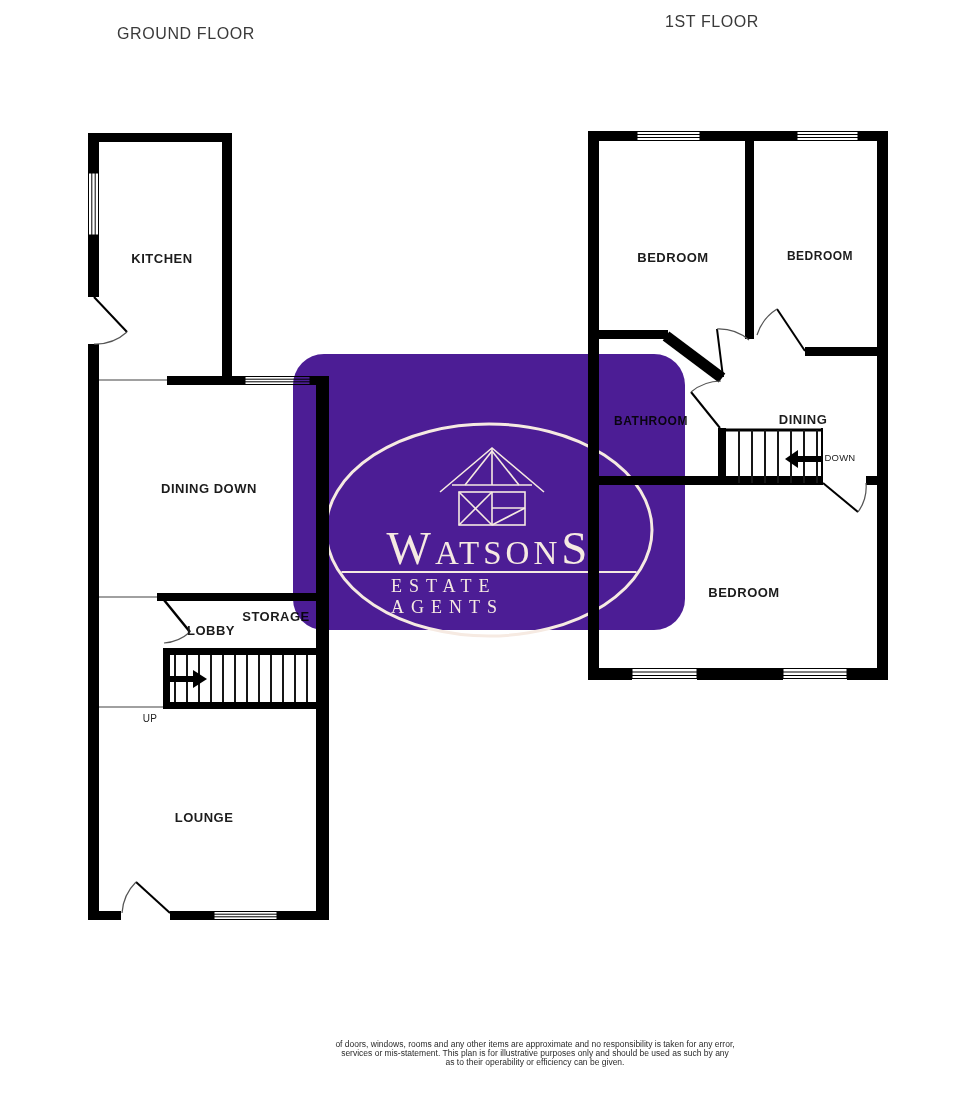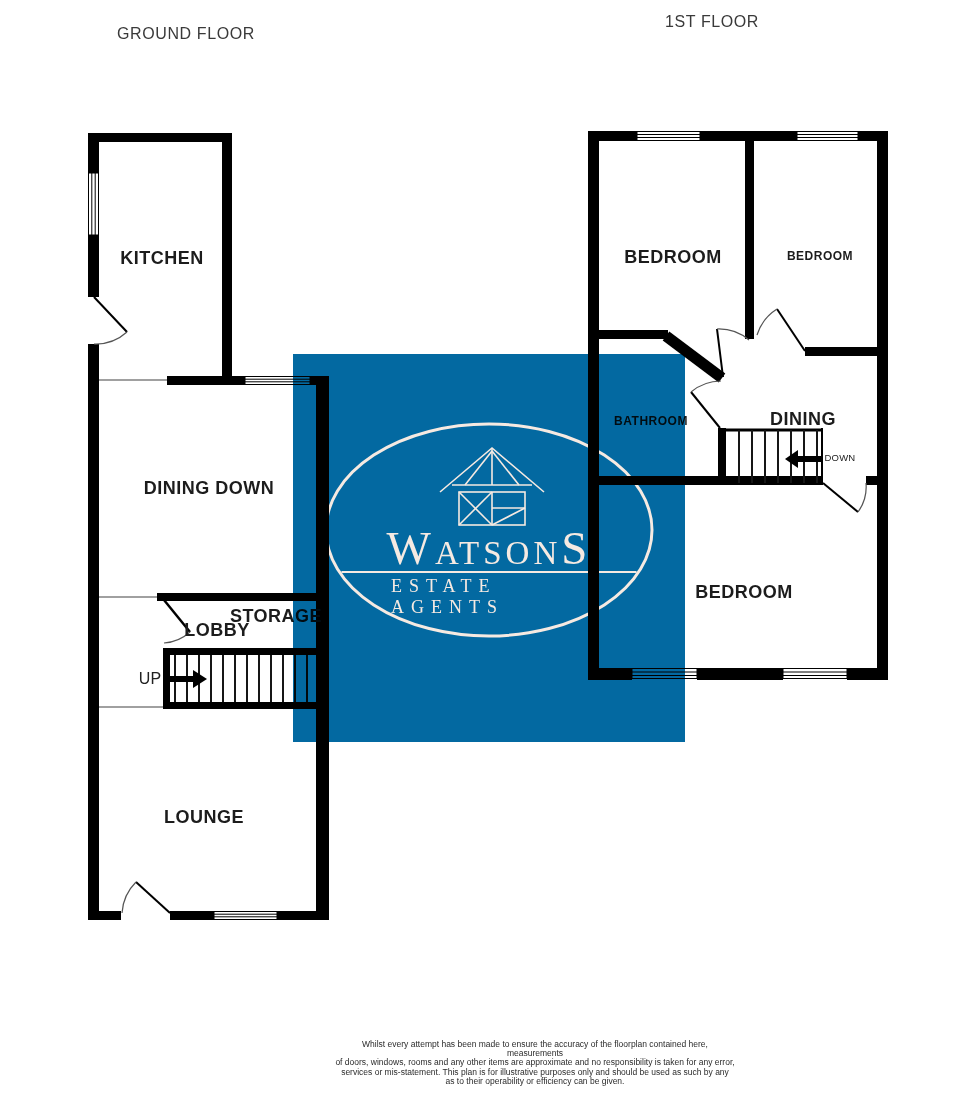--- a/index.html
+++ b/index.html
@@ -1,28 +1,28 @@
 <!DOCTYPE html>
 <html><head>
 <meta charset="utf-8">
 <style>
   html,body{margin:0;padding:0;background:#fff;}
   .canvas{position:relative;width:980px;height:1096px;background:#ffffff;overflow:hidden;
           font-family:"Liberation Sans", sans-serif;}
   .plan-svg{position:absolute;left:0;top:0;z-index:1;}
   .label{position:absolute;z-index:2;transform:translate(-50%,-50%);white-space:nowrap;
-         color:#1c1c1c;font-weight:bold;font-size:18px;letter-spacing:0.5px;}
+         color:#1c1c1c;font-weight:bold;font-size:13px;letter-spacing:0.5px;}
   .label.small{font-size:12px;}
-  .label.tiny{font-weight:normal;font-size:16px;letter-spacing:0.2px;color:#222;}
+  .label.tiny{font-weight:normal;font-size:10px;letter-spacing:0.2px;color:#222;margin-top:39px;}
   .label.down{font-weight:normal;font-size:9.5px;letter-spacing:0.2px;color:#222;text-align:right;}
   .floor-title{position:absolute;z-index:2;transform:translate(-50%,-50%);white-space:nowrap;
                color:#3a3a3a;font-weight:normal;font-size:16px;letter-spacing:0.6px;}
   
-  .watermark{position:absolute;left:293px;top:354px;width:392px;height:388px;z-index:3;
-             background:#0369a1;mix-blend-mode:multiply;}
+  .watermark{position:absolute;left:293px;top:354px;width:392px;height:276px;z-index:3;
+             background:#4c1d95;mix-blend-mode:multiply;border-radius:31px;}
   .wm-svg{position:absolute;left:0;top:0;}
   .wm-brand{position:absolute;left:50%;top:172px;transform:translateX(-50%);
             font-family:"Liberation Serif", serif;font-variant:small-caps;
             font-size:47px;line-height:44px;letter-spacing:4px;color:#f6eae2;}
   .wm-rule{position:absolute;left:50%;top:217px;transform:translateX(-50%);
            width:295px;height:2px;background:#f6eae2;}
   .wm-tagline{position:absolute;left:50%;top:222px;transform:translateX(-50%);
               font-family:"Liberation Serif", serif;font-size:18px;letter-spacing:7px;
               color:#f6eae2;}
   
@@ -200,21 +200,21 @@
       </g>
     </g>
   </svg>
 
   <div class="floor-title" style="left:186px;top:34px">GROUND FLOOR</div>
   <div class="floor-title" style="left:712px;top:22px">1ST FLOOR</div>
 
   <div class="label" style="left:162px;top:258px">KITCHEN</div>
   <div class="label" style="left:209px;top:488px">DINING DOWN</div>
   <div class="label" style="left:276px;top:616px">STORAGE</div>
-  <div class="label" style="left:217px;top:630px">LOBBY</div>
+  <div class="label" style="left:211px;top:630px">LOBBY</div>
   <div class="label" style="left:204px;top:817px">LOUNGE</div>
   <div class="label tiny" style="left:150px;top:679px">UP</div>
 
   <div class="label" style="left:673px;top:257px">BEDROOM</div>
   <div class="label small" style="left:820px;top:256px">BEDROOM</div>
   <div class="label small" style="left:651px;top:421px">BATHROOM</div>
   <div class="label" style="left:803px;top:419px">DINING</div>
   <div class="label" style="left:744px;top:592px">BEDROOM</div>
   <div class="label down" style="left:840px;top:457px">DOWN</div>
 
@@ -234,20 +234,19 @@
         <path d="M199 154 L232 154"></path>
         <path d="M199 171 L232 154"></path>
       </g>
     </svg>
     <div class="wm-brand">WatsonS</div>
     <div class="wm-rule"></div>
     <div class="wm-tagline">ESTATE AGENTS</div>
   </div>
 
   <div class="footer">
-    <div>Whilst every attempt has been made to ensure the accuracy of the floorplan contained here, measurements</div>
     <div>of doors, windows, rooms and any other items are approximate and no responsibility is taken for any error,</div>
     <div>services or mis-statement. This plan is for illustrative purposes only and should be used as such by any</div>
     <div>as to their operability or efficiency can be given.</div>
 
   </div>
 
 </div>
 
 </body></html>

